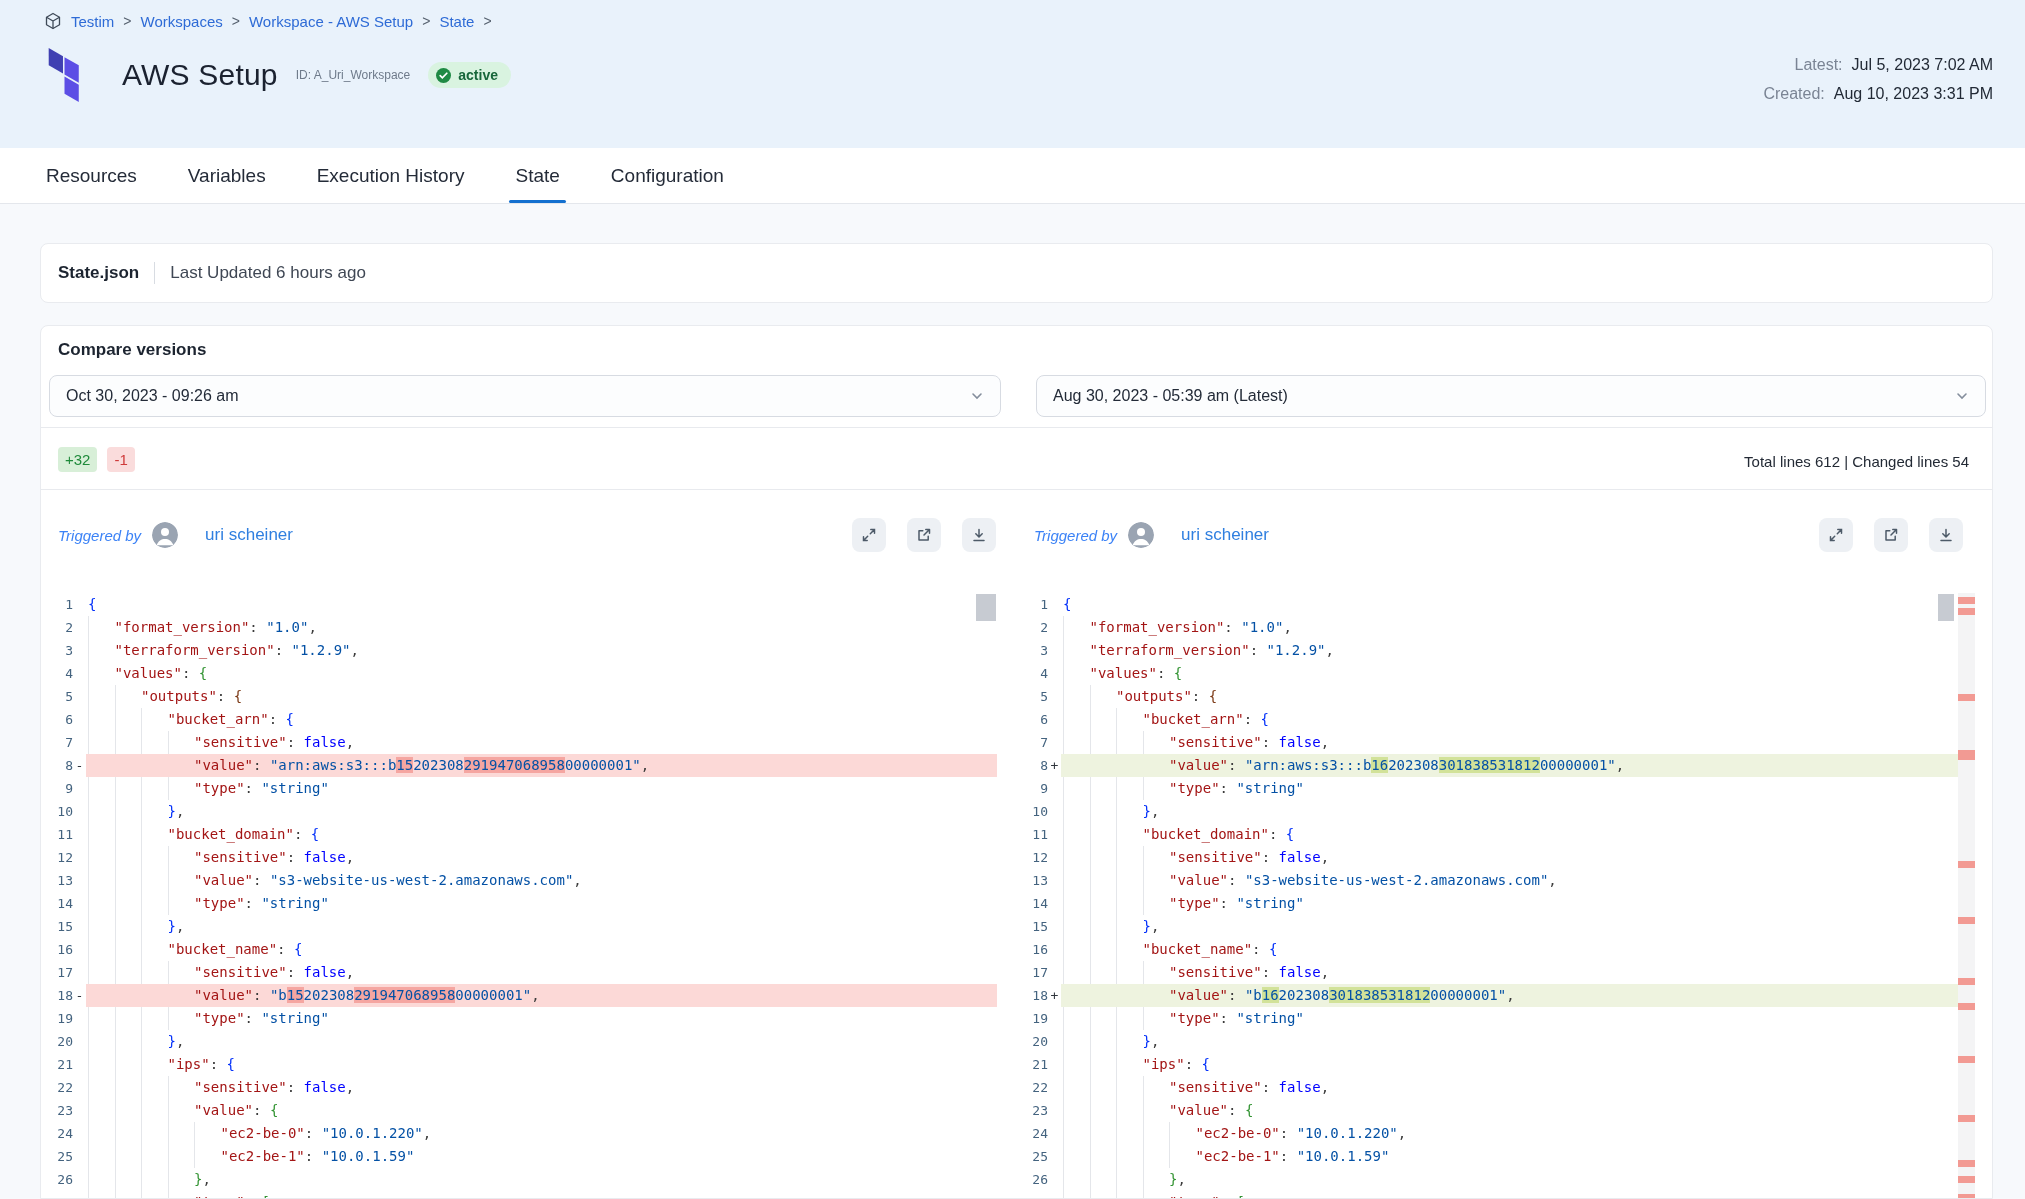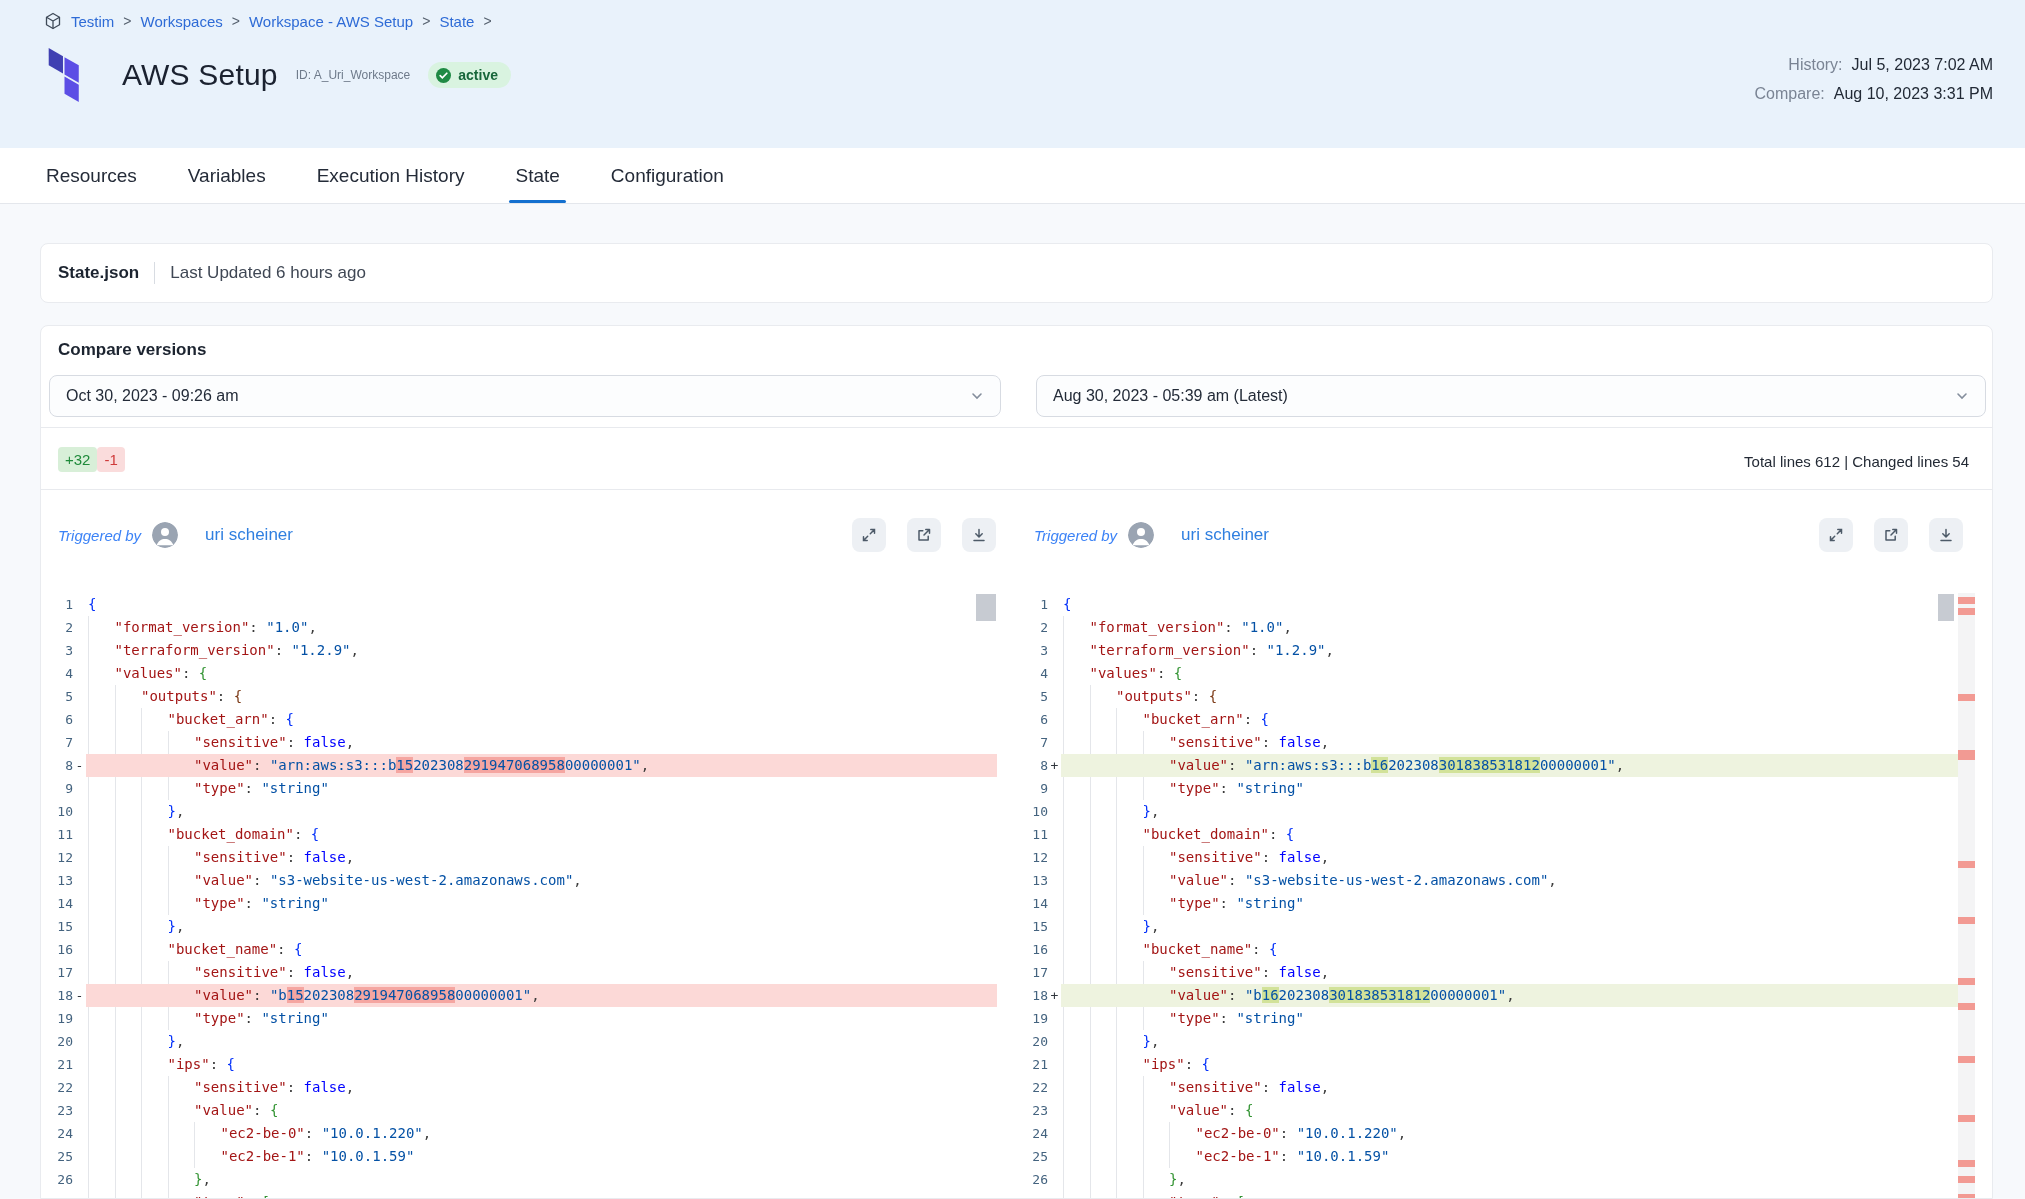--- a/index.html
+++ b/index.html
@@ -30,21 +30,21 @@
   #file-name{font-size:17px;font-weight:700;color:#1c2430;}
   .vsep{width:1px;height:22px;background:#d8dce2;margin:0 15px;}
   #file-updated{font-size:17px;color:#3f4754;}
   #card-diff{top:325px;height:874px;border-bottom-left-radius:0;border-bottom-right-radius:0;overflow:hidden;}
   #compare-title{position:absolute;left:17px;top:14px;font-size:17px;font-weight:700;color:#1c2430;}
   .dd{position:absolute;top:49px;height:42px;border:1px solid #d7dbe2;border-radius:8px;background:#fcfdfe;
     display:flex;align-items:center;justify-content:space-between;padding:0 16px;font-size:16px;color:#232b38;box-sizing:border-box;cursor:pointer;}
   #dd-left{left:8px;width:952px;}
   #dd-right{left:995px;width:950px;}
   .hdiv{position:absolute;left:0;right:0;height:1px;background:#e8eaee;}
-  #badges{position:absolute;left:17px;top:121px;display:flex;font-size:15px;}
+  #badges{position:absolute;left:17px;top:121px;display:flex;gap:10px;font-size:15px;}
   .badge{padding:4px 7px;border-radius:4px;}
   #badge-add{background:#d8efd8;color:#1e8a3a;}
   #badge-del{background:#fadcdc;color:#cf3a3a;}
   #totals{position:absolute;right:23px;top:127px;font-size:15px;color:#232a35;}
   
   .phead{position:absolute;top:190px;height:38px;display:flex;align-items:center;gap:11px;}
   #phead-left{left:17px;width:938px;}
   #phead-right{left:993px;width:929px;}
   .trig-label{font-size:15px;color:#3b82f6;font-style:italic;}
   .avatar{width:26px;height:26px;border-radius:50%;overflow:hidden;flex:none;}
@@ -113,22 +113,22 @@
         <svg width="15" height="15" viewBox="0 0 14 14">
             <circle cx="7" cy="7" r="7" fill="#1f8a44"></circle>
             <path d="M3.9 7.2l2 2 4.2-4.3" stroke="#fff" stroke-width="1.6" fill="none" stroke-linecap="round"></path>
           </svg>
       </span>
       <span>active</span>
     </span>
   </div>
 
   <div id="dates">
-    <div class="drow"><span class="dlabel">History:</span><span class="dval">Jul 5, 2023 7:02 AM</span></div>
-    <div class="drow"><span class="dlabel">Compare:</span><span class="dval">Aug 10, 2023 3:31 PM</span></div>
+    <div class="drow"><span class="dlabel">Latest:</span><span class="dval">Jul 5, 2023 7:02 AM</span></div>
+    <div class="drow"><span class="dlabel">Created:</span><span class="dval">Aug 10, 2023 3:31 PM</span></div>
   </div>
 </div>
 
 <div id="tabbar">
     <div class="tab">Resources</div>
     <div class="tab">Variables</div>
     <div class="tab">Execution History</div>
     <div class="tab active">State</div>
     <div class="tab">Configuration</div>
   </div>

